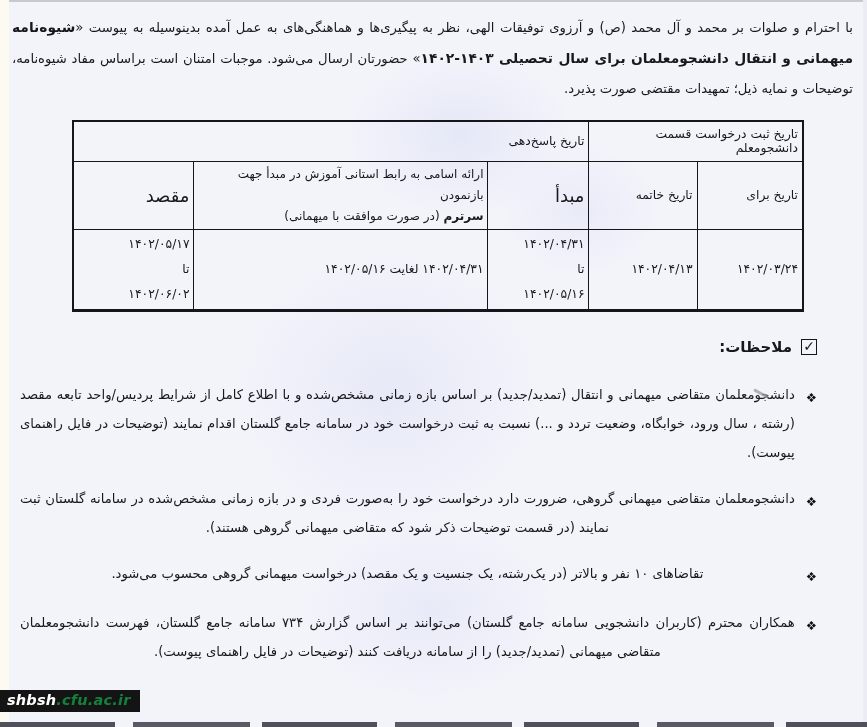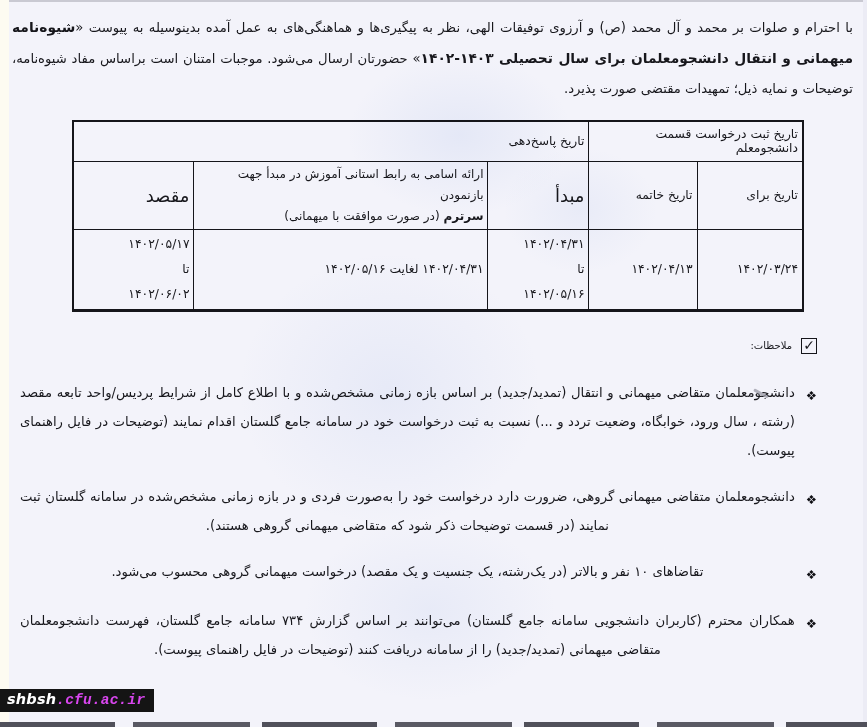--- a/index.html
+++ b/index.html
@@ -69,38 +69,38 @@
     width: 16px; height: 2.5px; background: #9a9aa6;
     transform: rotate(28deg); border-radius: 2px; opacity: 0.75;
   }
 
   .notes-head { margin: 26px 36px 0 0; display: flex; align-items: center; gap: 9px; }
   .checkbox {
     width: 16px; height: 16px; border: 1.8px solid #15151a;
     display: inline-flex; align-items: center; justify-content: center;
     font-size: 14px; font-weight: bold; line-height: 1; padding-bottom: 2px;
   }
-  .notes-label { font-size: 10px; font-weight: normal; }
+  .notes-label { font-size: 15px; font-weight: bold; }
 
   ul.bullets { margin: 24px 36px 0 0; padding: 0 0 0 8px; list-style: none; }
   ul.bullets li { display: flex; gap: 11px; margin-bottom: 17px; font-size: 13.2px; line-height: 29px; }
   ul.bullets .marker { flex: 0 0 auto; font-size: 12.5px; padding-top: 3px; color: #0d0d12; }
   ul.bullets .txt { flex: 1; }
   .just { text-align: justify; }
   .jc   { text-align: justify; text-align-last: center; }
   .ra   { text-align: center; }
 
   .site-tag {
     position: absolute; left: 0; bottom: 15px;
     background: #141414; color: #ffffff;
     font-style: italic; font-weight: bold;
     font-size: 14.5px; padding: 2px 9px 4px 7px;
     direction: ltr; letter-spacing: 0.2px;
   }
-  .site-tag .accent { color: #d946ef; font-family: Liberation Mono, monospace; }
+  .site-tag .accent { color: #15803d; }
 </style>
 </head>
 <body>
 
 <div class="top-edge"></div>
 <div class="left-edge"></div>
 <div class="right-edge"></div>
 <div class="blob b1"></div>
 <div class="blob b2"></div>
 <div class="blob b3"></div>

